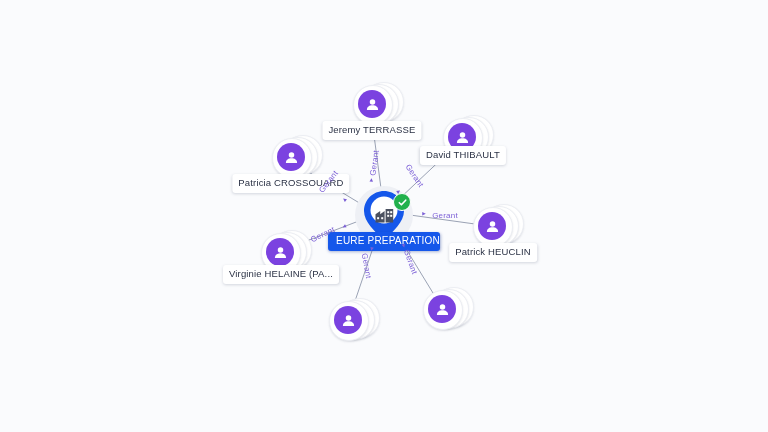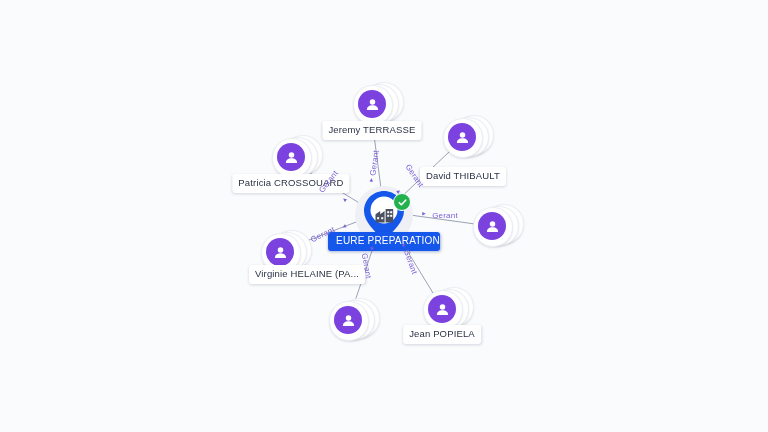--- a/index.html
+++ b/index.html
@@ -214,50 +214,50 @@
       <div class="stack-card c2"></div>
       <div class="stack-card c1"></div>
       <div class="avatar-disc">
         <svg width="15" height="15" viewBox="0 0 15 15">
           <circle cx="7.5" cy="5.1" r="2.75" fill="#ffffff"></circle>
           <path d="M1.9 13.1 C1.9 9.7 4.4 8.3 7.5 8.3 C10.6 8.3 13.1 9.7 13.1 13.1 Z" fill="#ffffff"></path>
         </svg>
       </div>
     </div>
   </div>
-  <div class="node-label" style="left:463px; top:167px;">David THIBAULT</div>
+  <div class="node-label" style="left:463px; top:146px;">David THIBAULT</div>
 
   <div class="person-node" style="left:492px; top:226px;">
     <div class="stack">
       <div class="stack-card c3"></div>
       <div class="stack-card c2"></div>
       <div class="stack-card c1"></div>
       <div class="avatar-disc">
         <svg width="15" height="15" viewBox="0 0 15 15">
           <circle cx="7.5" cy="5.1" r="2.75" fill="#ffffff"></circle>
           <path d="M1.9 13.1 C1.9 9.7 4.4 8.3 7.5 8.3 C10.6 8.3 13.1 9.7 13.1 13.1 Z" fill="#ffffff"></path>
         </svg>
       </div>
     </div>
   </div>
+  <div class="node-label" style="left:493px; top:243px;">Patrick HEUCLIN</div>
 
   <div class="person-node" style="left:442px; top:309px;">
     <div class="stack">
       <div class="stack-card c3"></div>
       <div class="stack-card c2"></div>
       <div class="stack-card c1"></div>
       <div class="avatar-disc">
         <svg width="15" height="15" viewBox="0 0 15 15">
           <circle cx="7.5" cy="5.1" r="2.75" fill="#ffffff"></circle>
           <path d="M1.9 13.1 C1.9 9.7 4.4 8.3 7.5 8.3 C10.6 8.3 13.1 9.7 13.1 13.1 Z" fill="#ffffff"></path>
         </svg>
       </div>
     </div>
   </div>
-  <div class="node-label" style="left:442px; top:325px;">Jean POPIELA</div>
 
   <div class="person-node" style="left:348px; top:320px;">
     <div class="stack">
       <div class="stack-card c3"></div>
       <div class="stack-card c2"></div>
       <div class="stack-card c1"></div>
       <div class="avatar-disc">
         <svg width="15" height="15" viewBox="0 0 15 15">
           <circle cx="7.5" cy="5.1" r="2.75" fill="#ffffff"></circle>
           <path d="M1.9 13.1 C1.9 9.7 4.4 8.3 7.5 8.3 C10.6 8.3 13.1 9.7 13.1 13.1 Z" fill="#ffffff"></path>
@@ -272,21 +272,21 @@
       <div class="stack-card c2"></div>
       <div class="stack-card c1"></div>
       <div class="avatar-disc">
         <svg width="15" height="15" viewBox="0 0 15 15">
           <circle cx="7.5" cy="5.1" r="2.75" fill="#ffffff"></circle>
           <path d="M1.9 13.1 C1.9 9.7 4.4 8.3 7.5 8.3 C10.6 8.3 13.1 9.7 13.1 13.1 Z" fill="#ffffff"></path>
         </svg>
       </div>
     </div>
   </div>
-  <div class="node-label" style="left:281px; top:265px;margin-left:26px;">Virginie HELAINE (PA...</div>
+  <div class="node-label" style="left:281px; top:265px;">Virginie HELAINE (PA...</div>
 
   <div class="person-node" style="left:291px; top:157px;">
     <div class="stack">
       <div class="stack-card c3"></div>
       <div class="stack-card c2"></div>
       <div class="stack-card c1"></div>
       <div class="avatar-disc">
         <svg width="15" height="15" viewBox="0 0 15 15">
           <circle cx="7.5" cy="5.1" r="2.75" fill="#ffffff"></circle>
           <path d="M1.9 13.1 C1.9 9.7 4.4 8.3 7.5 8.3 C10.6 8.3 13.1 9.7 13.1 13.1 Z" fill="#ffffff"></path>

